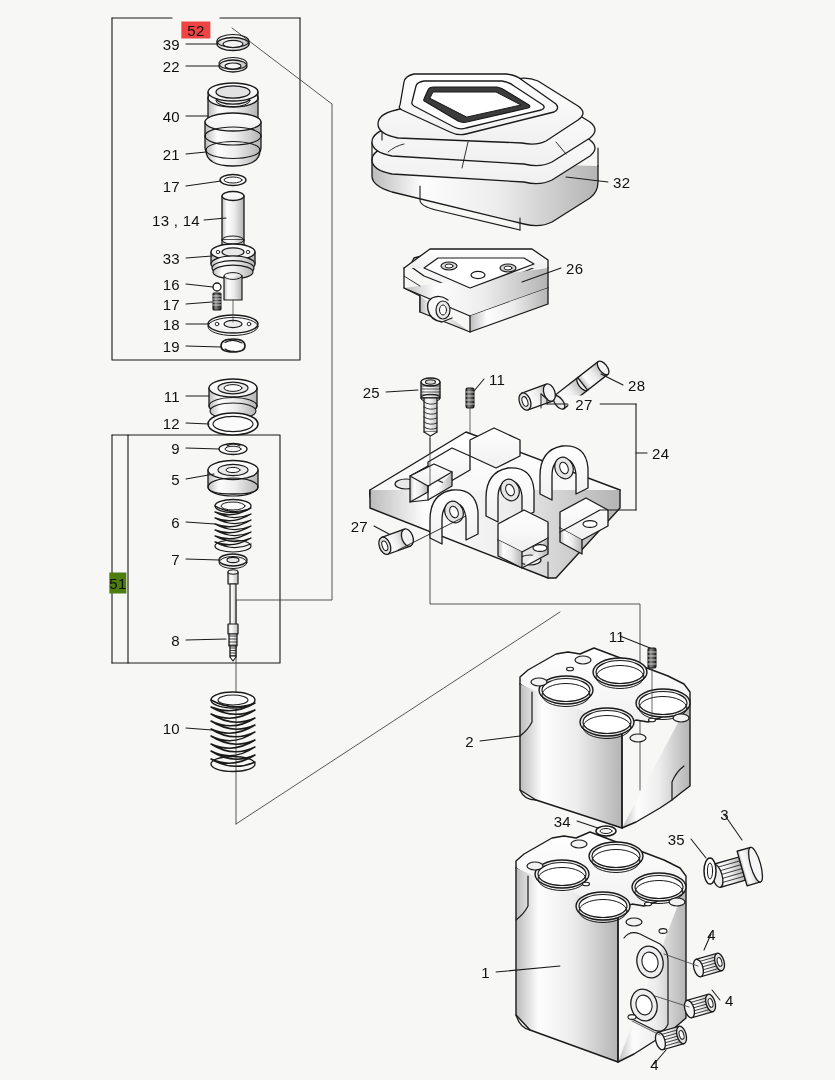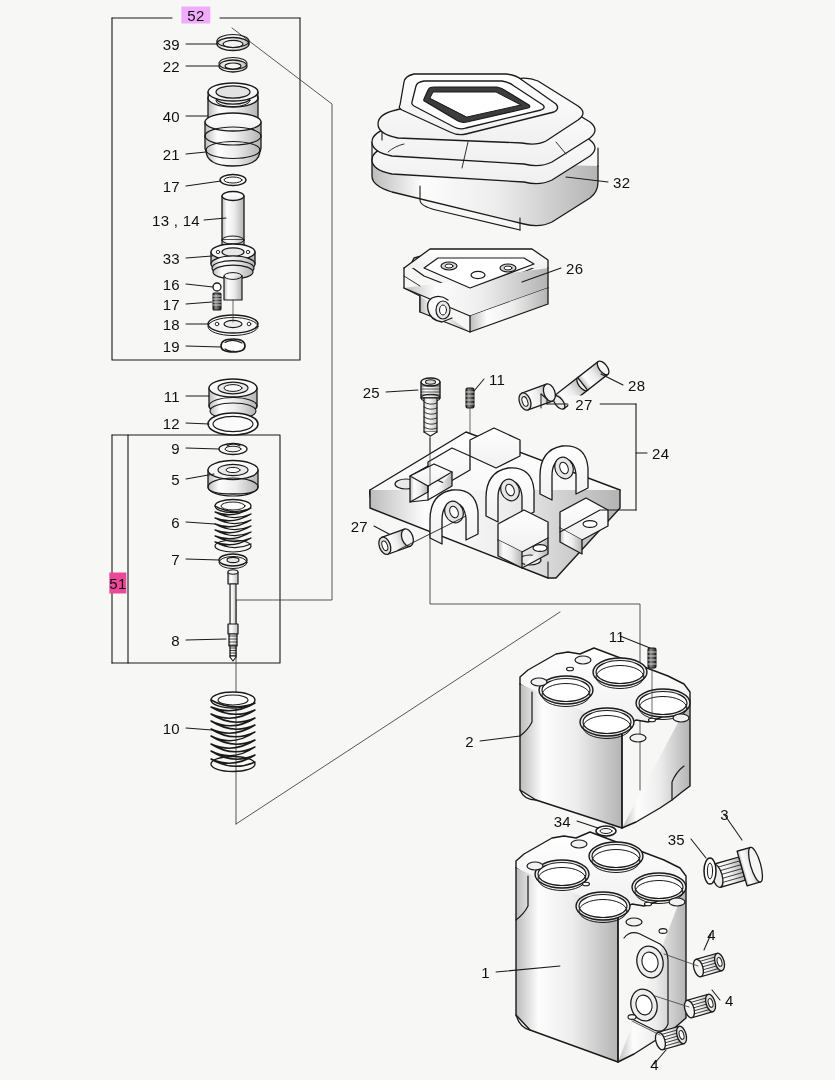--- a/index.html
+++ b/index.html
@@ -541,39 +541,39 @@
 
     <g stroke-width="1" stroke="#1a1a1a">
       <path d="M541 394 L541 408"></path>
       <path d="M398 550 L466 516" stroke-width="0.9"></path>
     </g>
 
   </g>
 </svg>
 
 <div>
-  <div class="callout c" style="left:196px;top:15px;background:#f0abfc;padding:0 6px;">52</div>
+  <div class="callout c" style="left:196px;top:30px;background:#ef4444;padding:0 6px;">52</div>
   <div class="callout r" style="left:180px;top:44px;">39</div>
   <div class="callout r" style="left:180px;top:66px;">22</div>
   <div class="callout r" style="left:180px;top:116px;">40</div>
   <div class="callout r" style="left:180px;top:154px;">21</div>
   <div class="callout r" style="left:180px;top:186px;">17</div>
   <div class="callout r" style="left:200px;top:220px;">13 , 14</div>
   <div class="callout r" style="left:180px;top:258px;">33</div>
   <div class="callout r" style="left:180px;top:284px;">16</div>
   <div class="callout r" style="left:180px;top:304px;">17</div>
   <div class="callout r" style="left:180px;top:324px;">18</div>
   <div class="callout r" style="left:180px;top:346px;">19</div>
   <div class="callout r" style="left:180px;top:396px;">11</div>
   <div class="callout r" style="left:180px;top:423px;">12</div>
   <div class="callout r" style="left:180px;top:448px;">9</div>
   <div class="callout r" style="left:180px;top:479px;">5</div>
   <div class="callout r" style="left:180px;top:522px;">6</div>
   <div class="callout r" style="left:180px;top:559px;">7</div>
-  <div class="callout c" style="left:118px;top:583px;background:#ec4899;padding:2px 0;">51</div>
+  <div class="callout c" style="left:118px;top:583px;background:#4d7c0f;padding:2px 0;">51</div>
   <div class="callout r" style="left:180px;top:640px;">8</div>
   <div class="callout r" style="left:180px;top:728px;">10</div>
   <div class="callout l" style="left:613px;top:182px;">32</div>
   <div class="callout l" style="left:566px;top:268px;">26</div>
   <div class="callout l" style="left:628px;top:385px;">28</div>
   <div class="callout r" style="left:380px;top:392px;">25</div>
   <div class="callout l" style="left:489px;top:379px;">11</div>
   <div class="callout c" style="left:584px;top:404px;background:#f7f7f6;padding:0 7px;">27</div>
   <div class="callout l" style="left:652px;top:453px;">24</div>
   <div class="callout r" style="left:368px;top:526px;">27</div>

